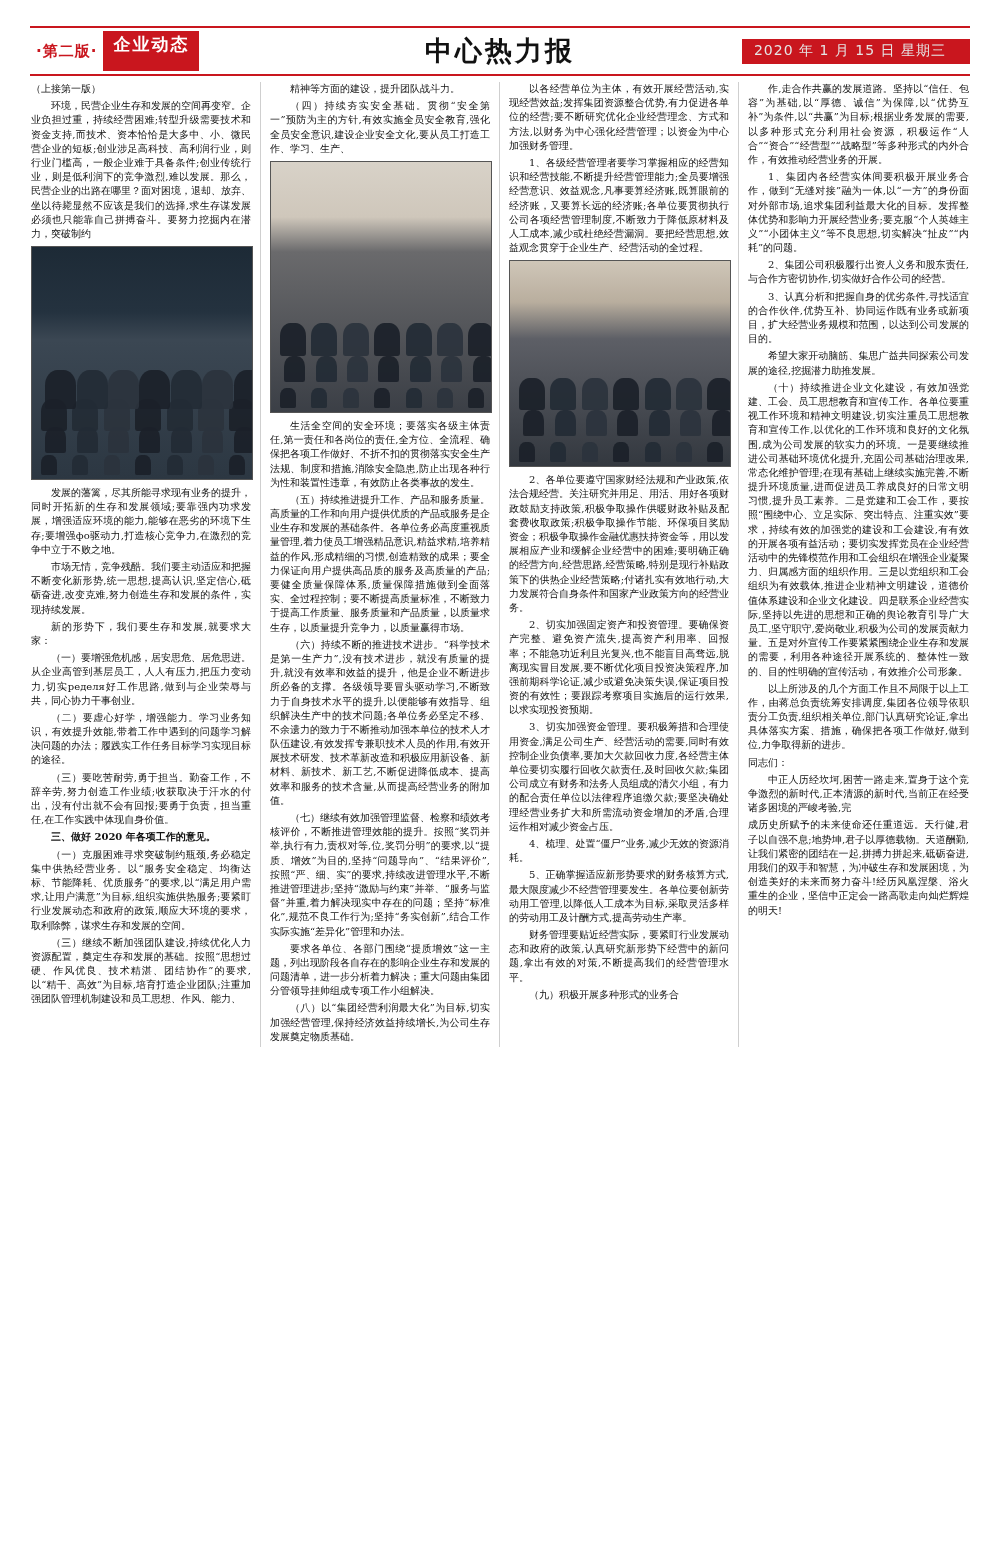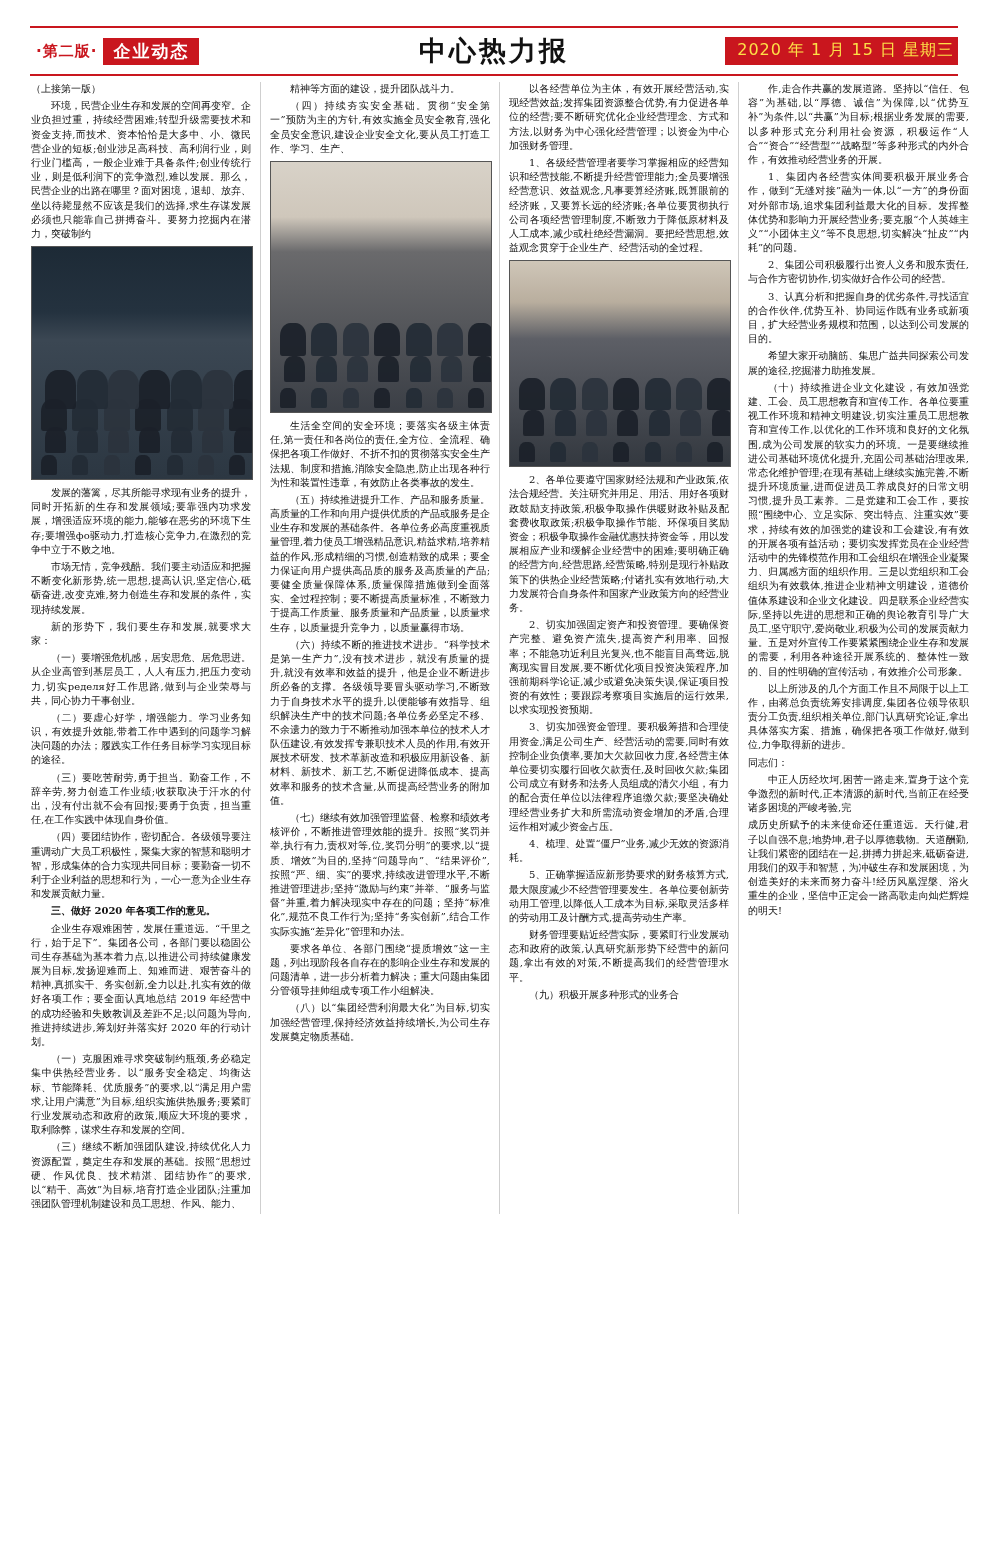--- a/index.html
+++ b/index.html
@@ -5,39 +5,39 @@
   html,body{margin:0;padding:0;background:#b9b9b9;}
   body{font-family:"DejaVu Sans","Liberation Sans",sans-serif;}
   .page{
     width:1000px;height:1542px;background:#fff;margin:0 auto;position:relative;
     box-sizing:border-box;padding:14px 22px 10px 22px;
   }
   
   .masthead{
     border-top:2px solid #c9161e;border-bottom:2px solid #c9161e;
     height:46px;display:flex;align-items:center;position:relative;
-    margin:12px 20px 6px 8px;
+    margin:12px 8px 6px 8px;
   }
   .mh-left{display:flex;align-items:center;gap:6px;padding-left:6px;}
   .mh-page{
     color:#c9161e;font-size:15px;font-weight:bold;letter-spacing:1px;
   }
   .mh-tag{
     background:#c9161e;color:#fff;font-size:17px;font-weight:bold;
-    padding:2px 10px 2px 10px;letter-spacing:2px;
+    padding:2px 10px 15px 10px;letter-spacing:2px;
   }
   .mh-title{
     position:absolute;left:0;right:0;text-align:center;
     font-family:"DejaVu Serif","Liberation Serif",serif;
     font-size:27px;font-weight:bold;color:#111;letter-spacing:3px;
     pointer-events:none;
   }
   .mh-date{
-    margin-left:auto;background:#c9161e;color:#fde047;font-size:16px;
-    padding:3px 4px 4px 12px;letter-spacing:1px;white-space:nowrap;
+    margin-left:auto;background:#c9161e;color:#e5e5e5;font-size:14px;
+    padding:3px 24px 4px 12px;letter-spacing:1px;white-space:nowrap;
   }
   
   .cols{
     display:flex;gap:0;margin-top:4px;
   }
   .col{
     width:25%;box-sizing:border-box;padding:0 9px;
     font-family:"DejaVu Serif","Liberation Serif",serif;
     font-size:10px;line-height:1.42;color:#111;text-align:justify;
     border-right:1px solid #cfcfcf;
@@ -108,23 +108,21 @@
             <div class="ph-fig" style="width: 31px; height: 38.75px; left: 63.1429%; bottom: 70px; background: rgb(35, 43, 53); opacity: 0.92;"></div>
             <div class="ph-fig" style="width: 31px; height: 38.75px; left: 77.4286%; bottom: 70px; background: rgb(43, 51, 61); opacity: 0.92;"></div>
             <div class="ph-fig" style="width: 31px; height: 38.75px; left: 91.7143%; bottom: 70px; background: rgb(27, 33, 41); opacity: 0.92;"></div>
           </div>
           <p>发展的藩篱，尽其所能寻求现有业务的提升，同时开拓新的生存和发展领域;要靠强内功求发展，增强适应环境的能力,能够在恶劣的环境下生存;要增强фо驱动力,打造核心竞争力,在激烈的竞争中立于不败之地。</p>
           <p>市场无情，竞争残酷。我们要主动适应和把握不断变化新形势,统一思想,提高认识,坚定信心,砥砺奋进,改变克难,努力创造生存和发展的条件，实现持续发展。</p>
           <p>新的形势下，我们要生存和发展,就要求大家：</p>
           <p>（一）要增强危机感，居安思危、居危思进。从企业高管到基层员工，人人有压力,把压力变动力,切实ределя好工作思路,做到与企业荣辱与共，同心协力干事创业。</p>
           <p>（二）要虚心好学，增强能力。学习业务知识，有效提升效能,带着工作中遇到的问题学习解决问题的办法；履践实工作任务目标学习实现目标的途径。</p>
           <p>（三）要吃苦耐劳,勇于担当。勤奋工作，不辞辛劳,努力创造工作业绩;收获取决于汗水的付出，没有付出就不会有回报;要勇于负责，担当重任,在工作实践中体现自身价值。</p>
-          <p>（四）要团结协作，密切配合。各级领导要注重调动广大员工积极性，聚集大家的智慧和聪明才智，形成集体的合力实现共同目标；要勤奋一切不利于企业利益的思想和行为，一心一意为企业生存和发展贡献力量。</p>
           <p class="head">三、做好 2020 年各项工作的意见。</p>
-          <p>企业生存艰难困苦，发展任重道远。“千里之行，始于足下”。集团各公司，各部门要以稳固公司生存基础为基本着力点,以推进公司持续健康发展为目标,发扬迎难而上、知难而进、艰苦奋斗的精神,真抓实干、务实创新,全力以赴,扎实有效的做好各项工作；要全面认真地总结 2019 年经营中的成功经验和失败教训及差距不足;以问题为导向,推进持续进步,筹划好并落实好 2020 年的行动计划。</p>
           <p>（一）克服困难寻求突破制约瓶颈,务必稳定集中供热经营业务。以“服务安全稳定、均衡达标、节能降耗、优质服务”的要求,以“满足用户需求,让用户满意”为目标,组织实施供热服务;要紧盯行业发展动态和政府的政策,顺应大环境的要求，取利除弊，谋求生存和发展的空间。</p>
           <p>（三）继续不断加强团队建设,持续优化人力资源配置，奠定生存和发展的基础。按照“思想过硬、作风优良、技术精湛、团结协作”的要求,以“精干、高效”为目标,培育打造企业团队;注重加强团队管理机制建设和员工思想、作风、能力、</p>
         </div>
     </div>
 
     <div class="col">
       <div id="c2">
           <p>精神等方面的建设，提升团队战斗力。</p>
           <p>（四）持续夯实安全基础。贯彻“安全第一”预防为主的方针,有效实施全员安全教育,强化全员安全意识,建设企业安全文化,要从员工打造工作、学习、生产、</p>
           <div class="photo ph2">

